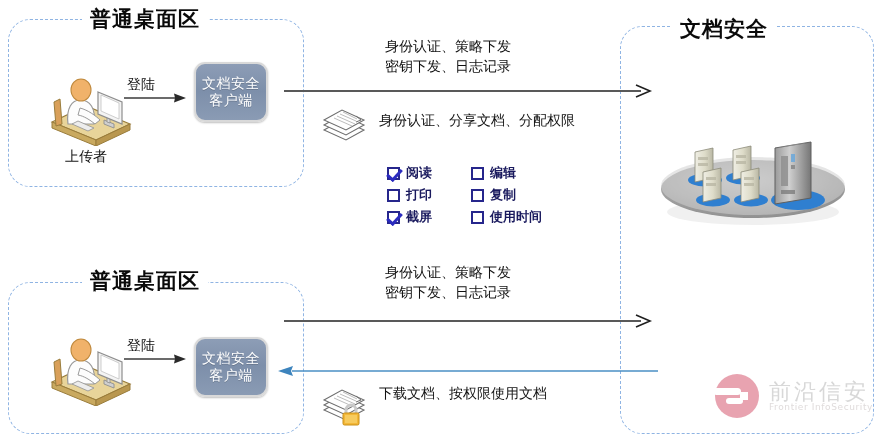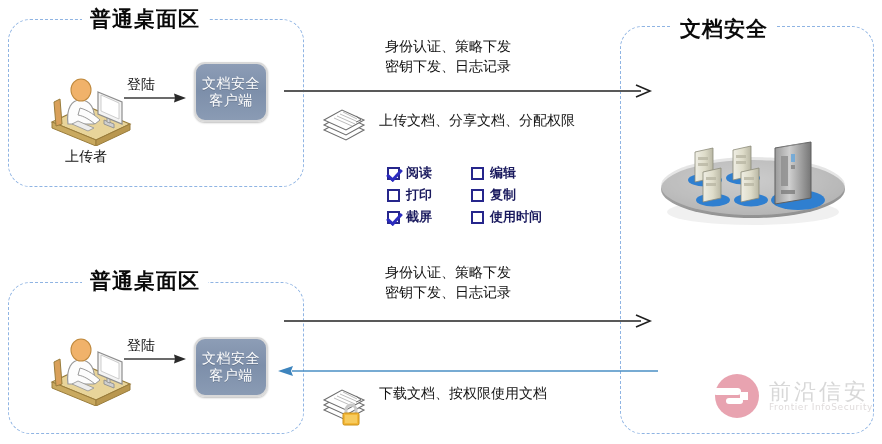--- a/index.html
+++ b/index.html
@@ -249,21 +249,21 @@
       <g stroke="#b4b4b4" stroke-width="0.9">
         <line x1="14" y1="18" x2="32" y2="26"></line>
         <line x1="17" y1="16" x2="35" y2="24"></line>
         <line x1="20" y1="14" x2="36" y2="21"></line>
         <line x1="23" y1="12" x2="37" y2="19"></line>
       </g>
       <polyline points="36,16 41,20 36,22" fill="none" stroke="#6e6e6e" stroke-width="1"></polyline>
     </svg>
   </div>
 
-  <div class="flow-label" style="left:379px;top:110px;">上传文档、分享文档、分配权限</div>
+  <div class="flow-label" style="left:379px;top:110px;">身份认证、分享文档、分配权限</div>
 
   <div class="perm-grid" style="left:387px;top:143px;">
     <div class="perm-item">
       <span class="cbox checked"></span>
       <span class="perm-label">阅读</span>
     </div>
     <div class="perm-item">
       <span class="cbox"></span>
       <span class="perm-label">编辑</span>
     </div>

